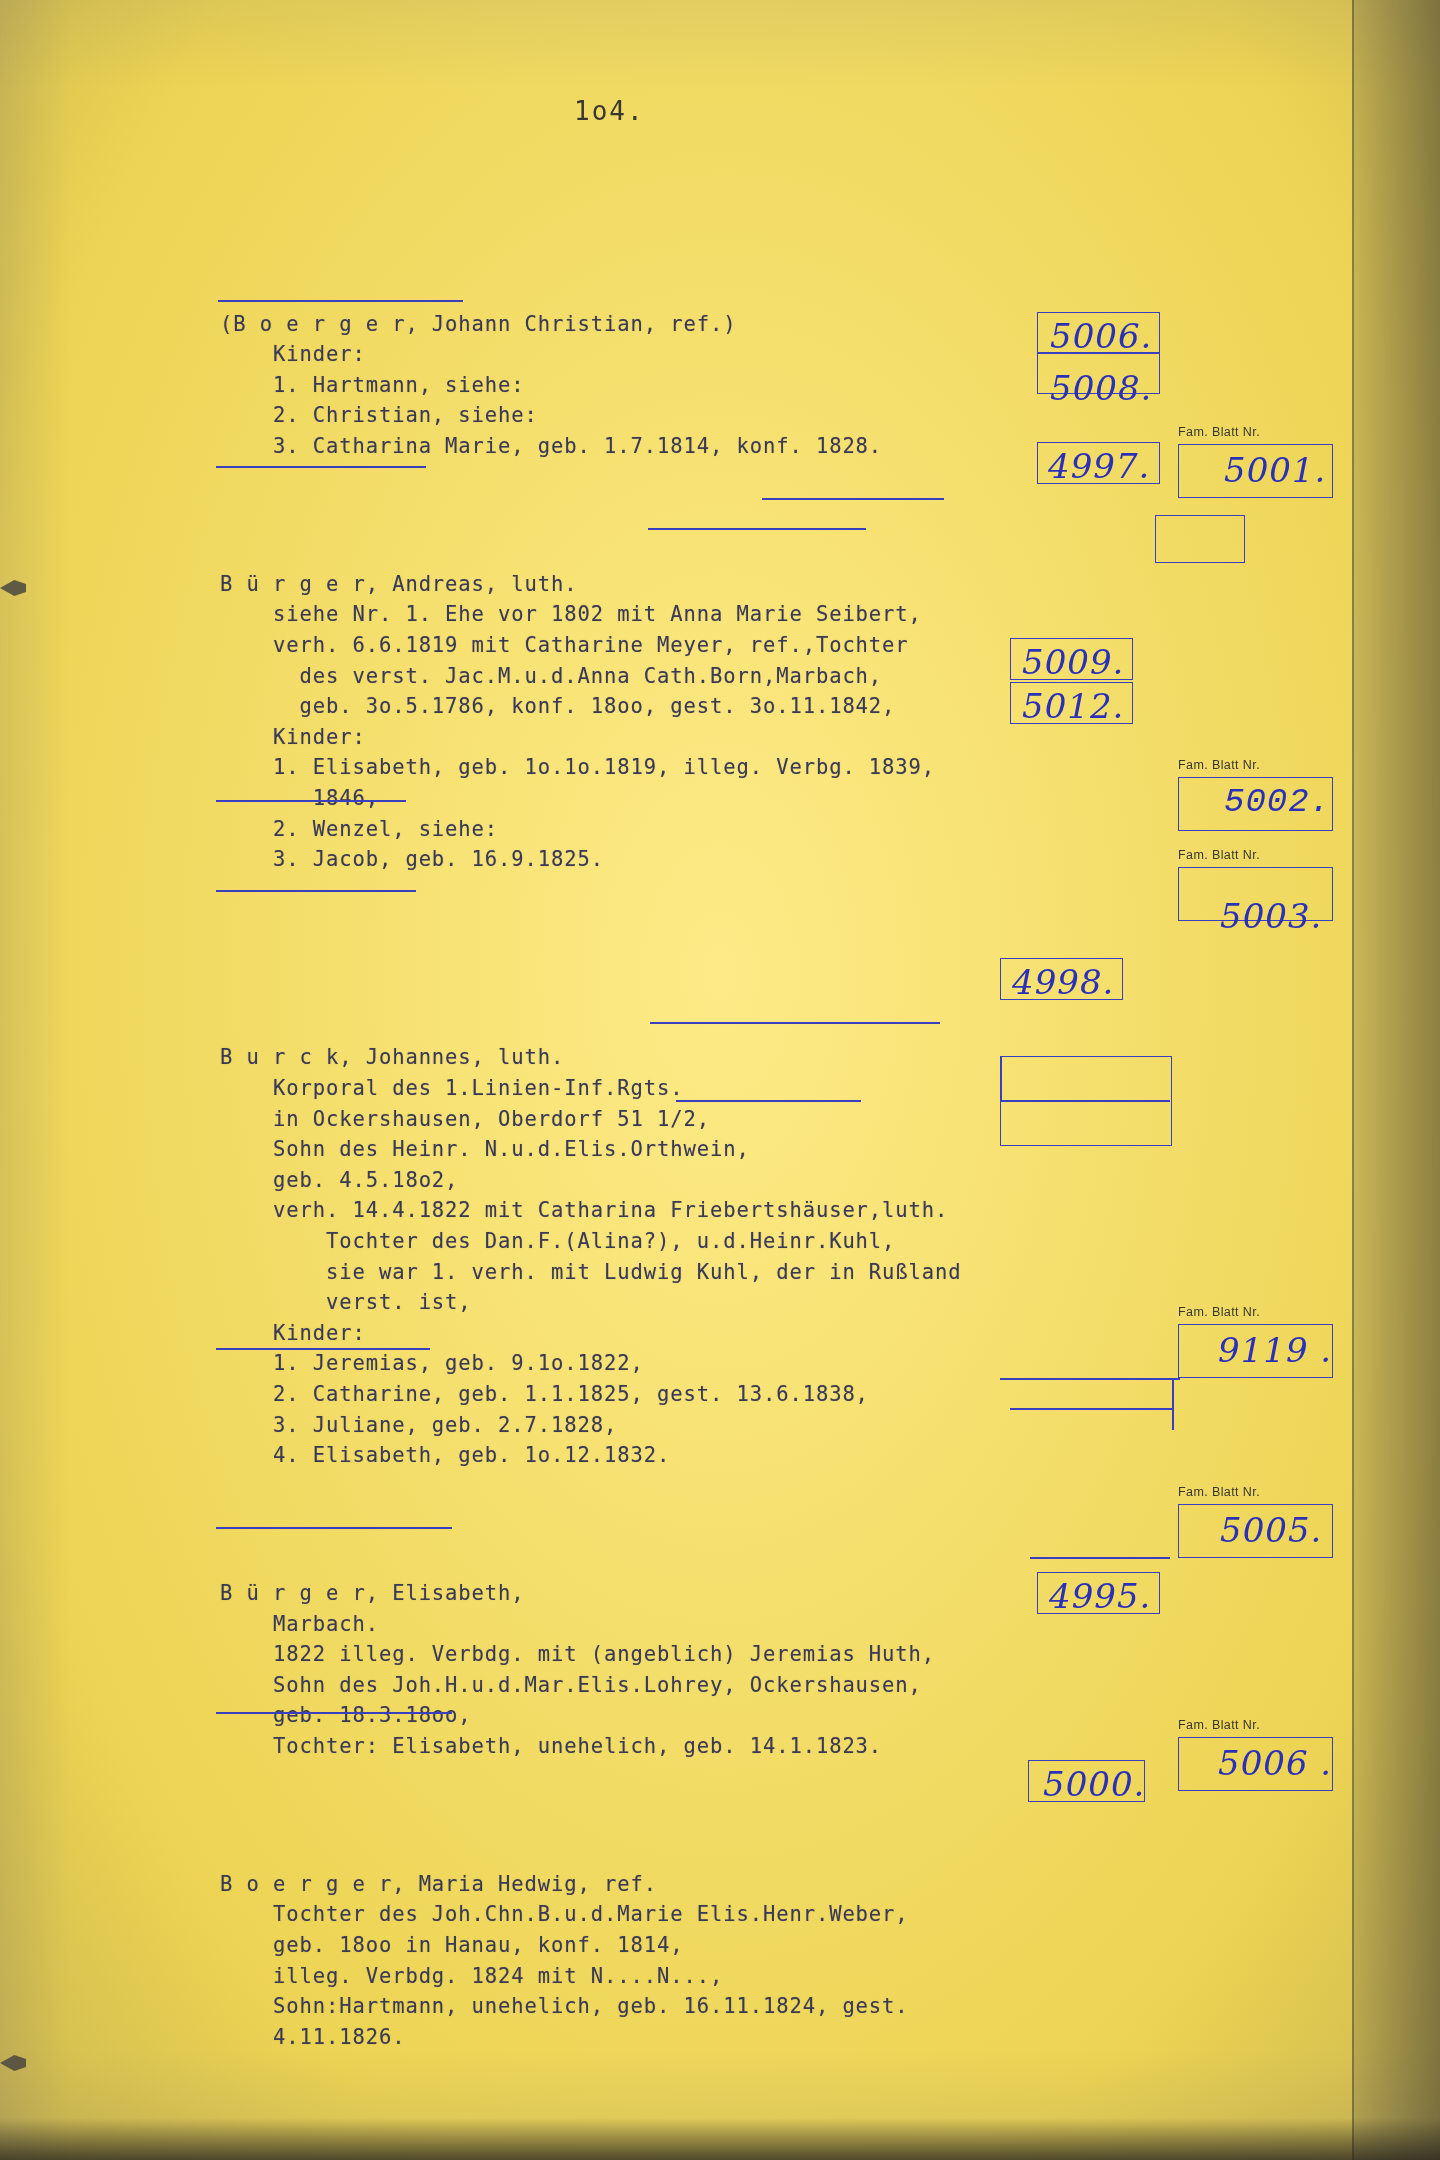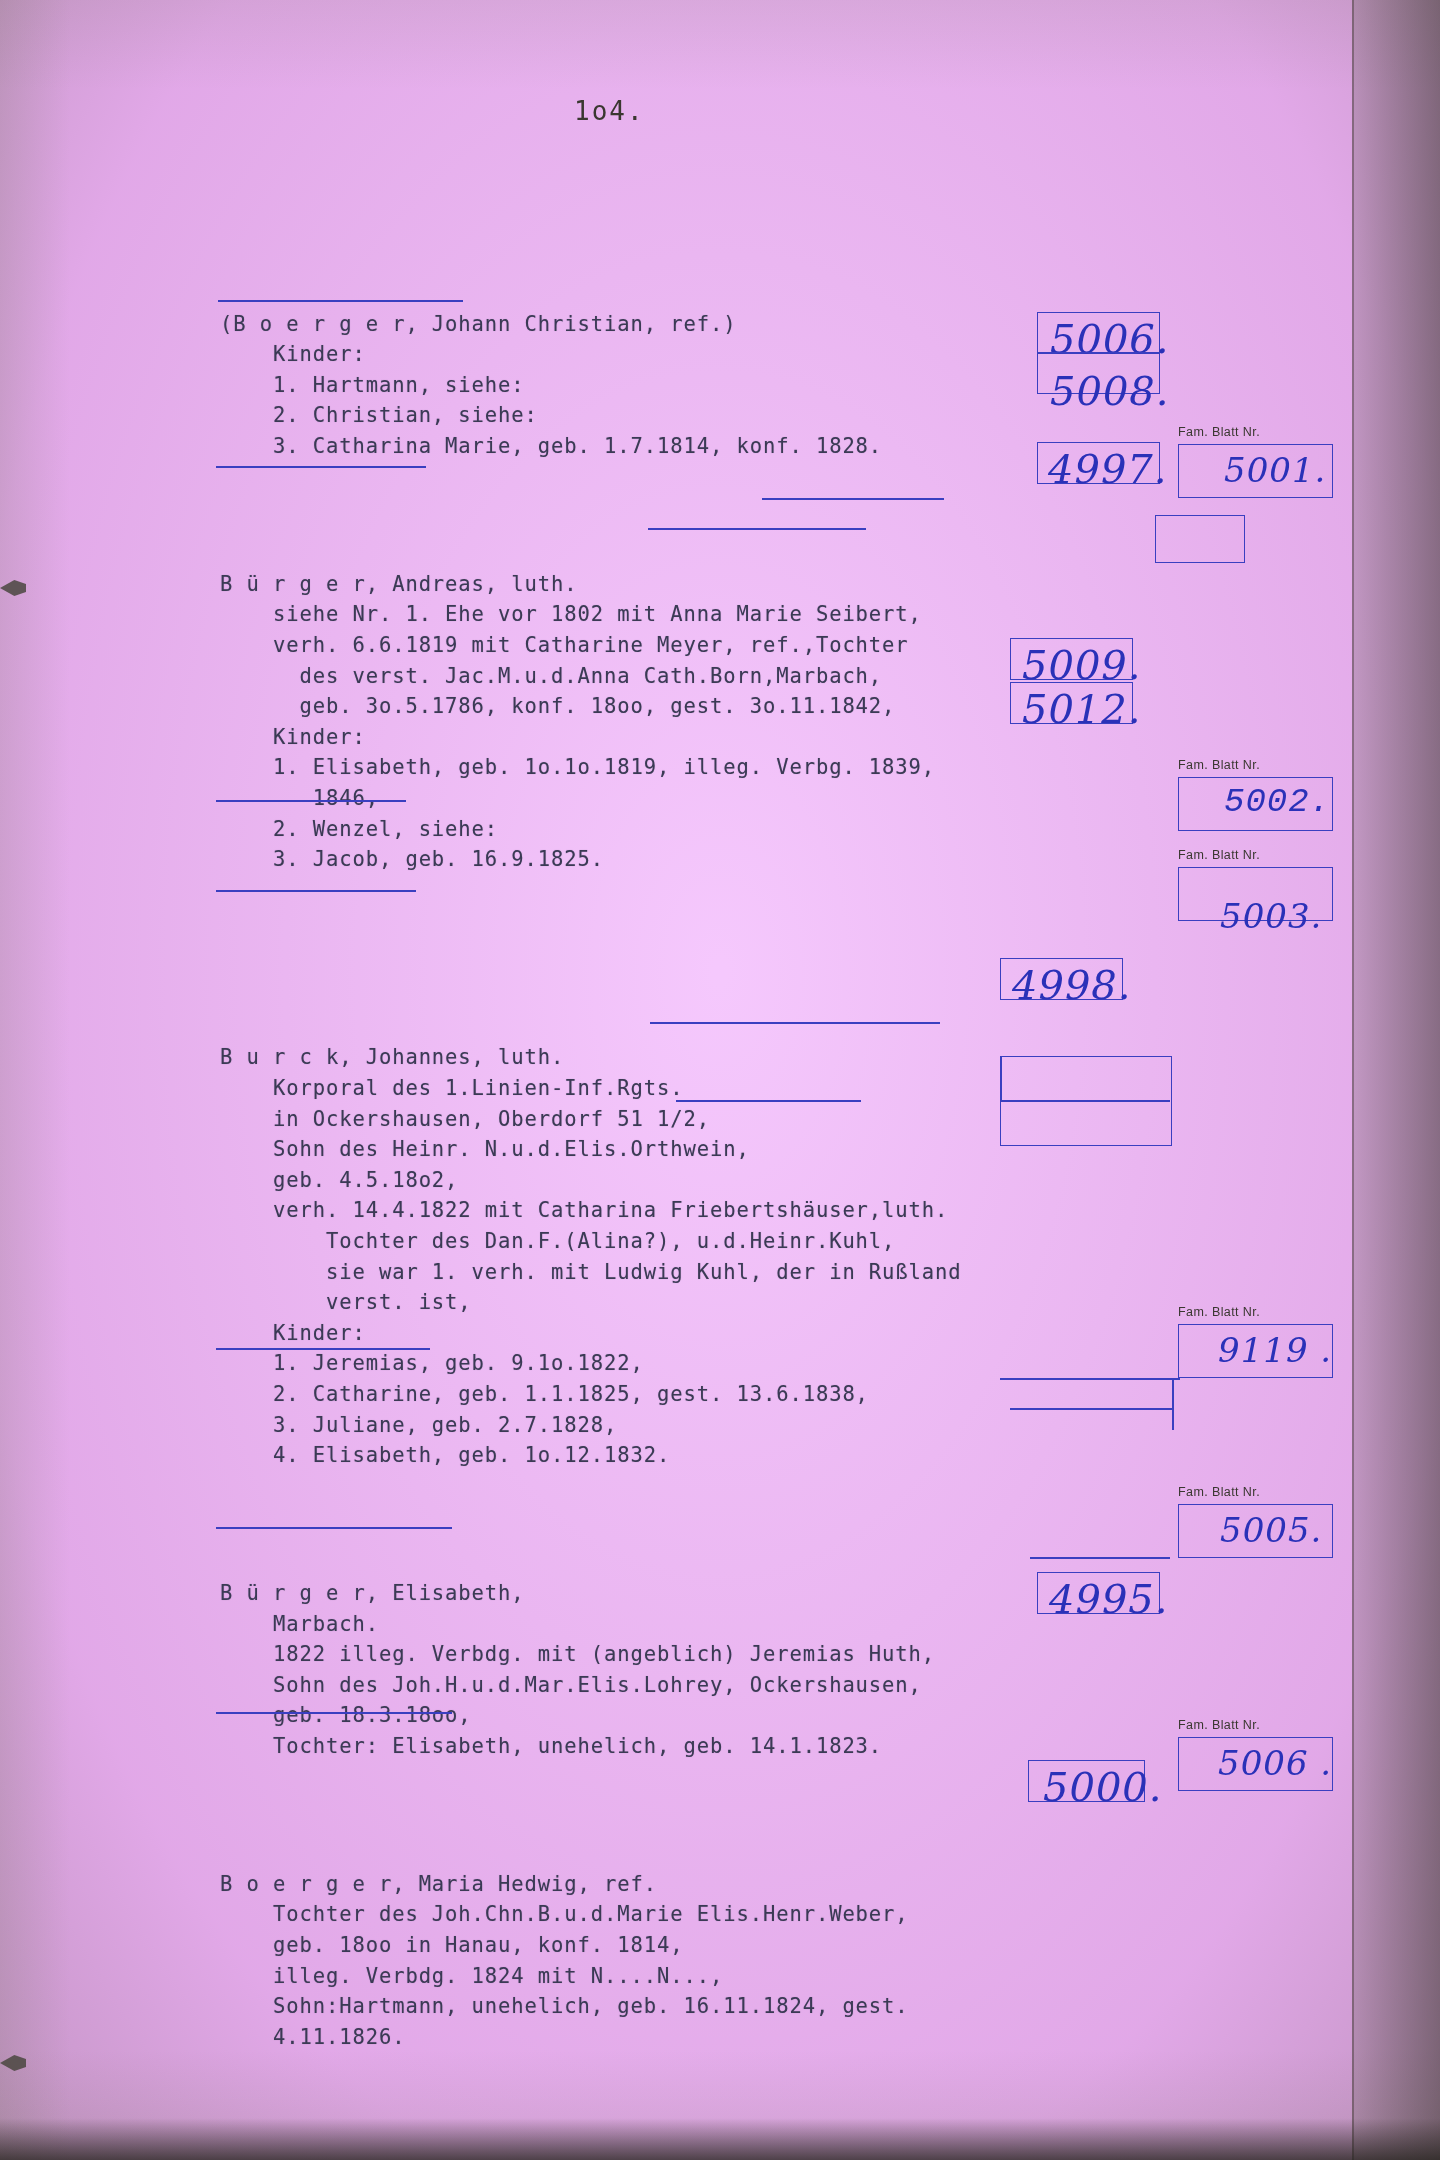--- a/index.html
+++ b/index.html
@@ -4,21 +4,21 @@
 <style>
   html, body {
     margin: 0;
     padding: 0;
     background: #6b6b6b;
   }
   .page {
     position: relative;
     width: 1440px;
     height: 2160px;
-    background: #f0abfc;
+    background: #fde047;
     overflow: hidden;
     font-family: "DejaVu Sans Mono", monospace;
   }
   
   .paper-tone {
     position: absolute;
     inset: 0;
     background:
       linear-gradient(90deg, rgba(120,115,100,0.20) 0px, rgba(255,255,255,0) 70px),
       linear-gradient(180deg, rgba(120,115,100,0.12) 0px, rgba(255,255,255,0) 90px),
@@ -74,21 +74,21 @@
     text-shadow: 0 0 1px rgba(70,68,100,0.35);
   }
   .blk { margin: 8px; }
   .gap { height: 30px; }
   
   .hand {
     position: absolute;
     font-family: "DejaVu Serif", serif;
     font-style: italic;
     color: #2a31b8;
-    font-size: 40px;
+    font-size: 34px;
     letter-spacing: 1px;
   }
   .box {
     position: absolute;
     border: 1.6px solid #3a3fc0;
     box-sizing: border-box;
   }
   .famlabel {
     position: absolute;
     font-family: "Liberation Sans", sans-serif;

